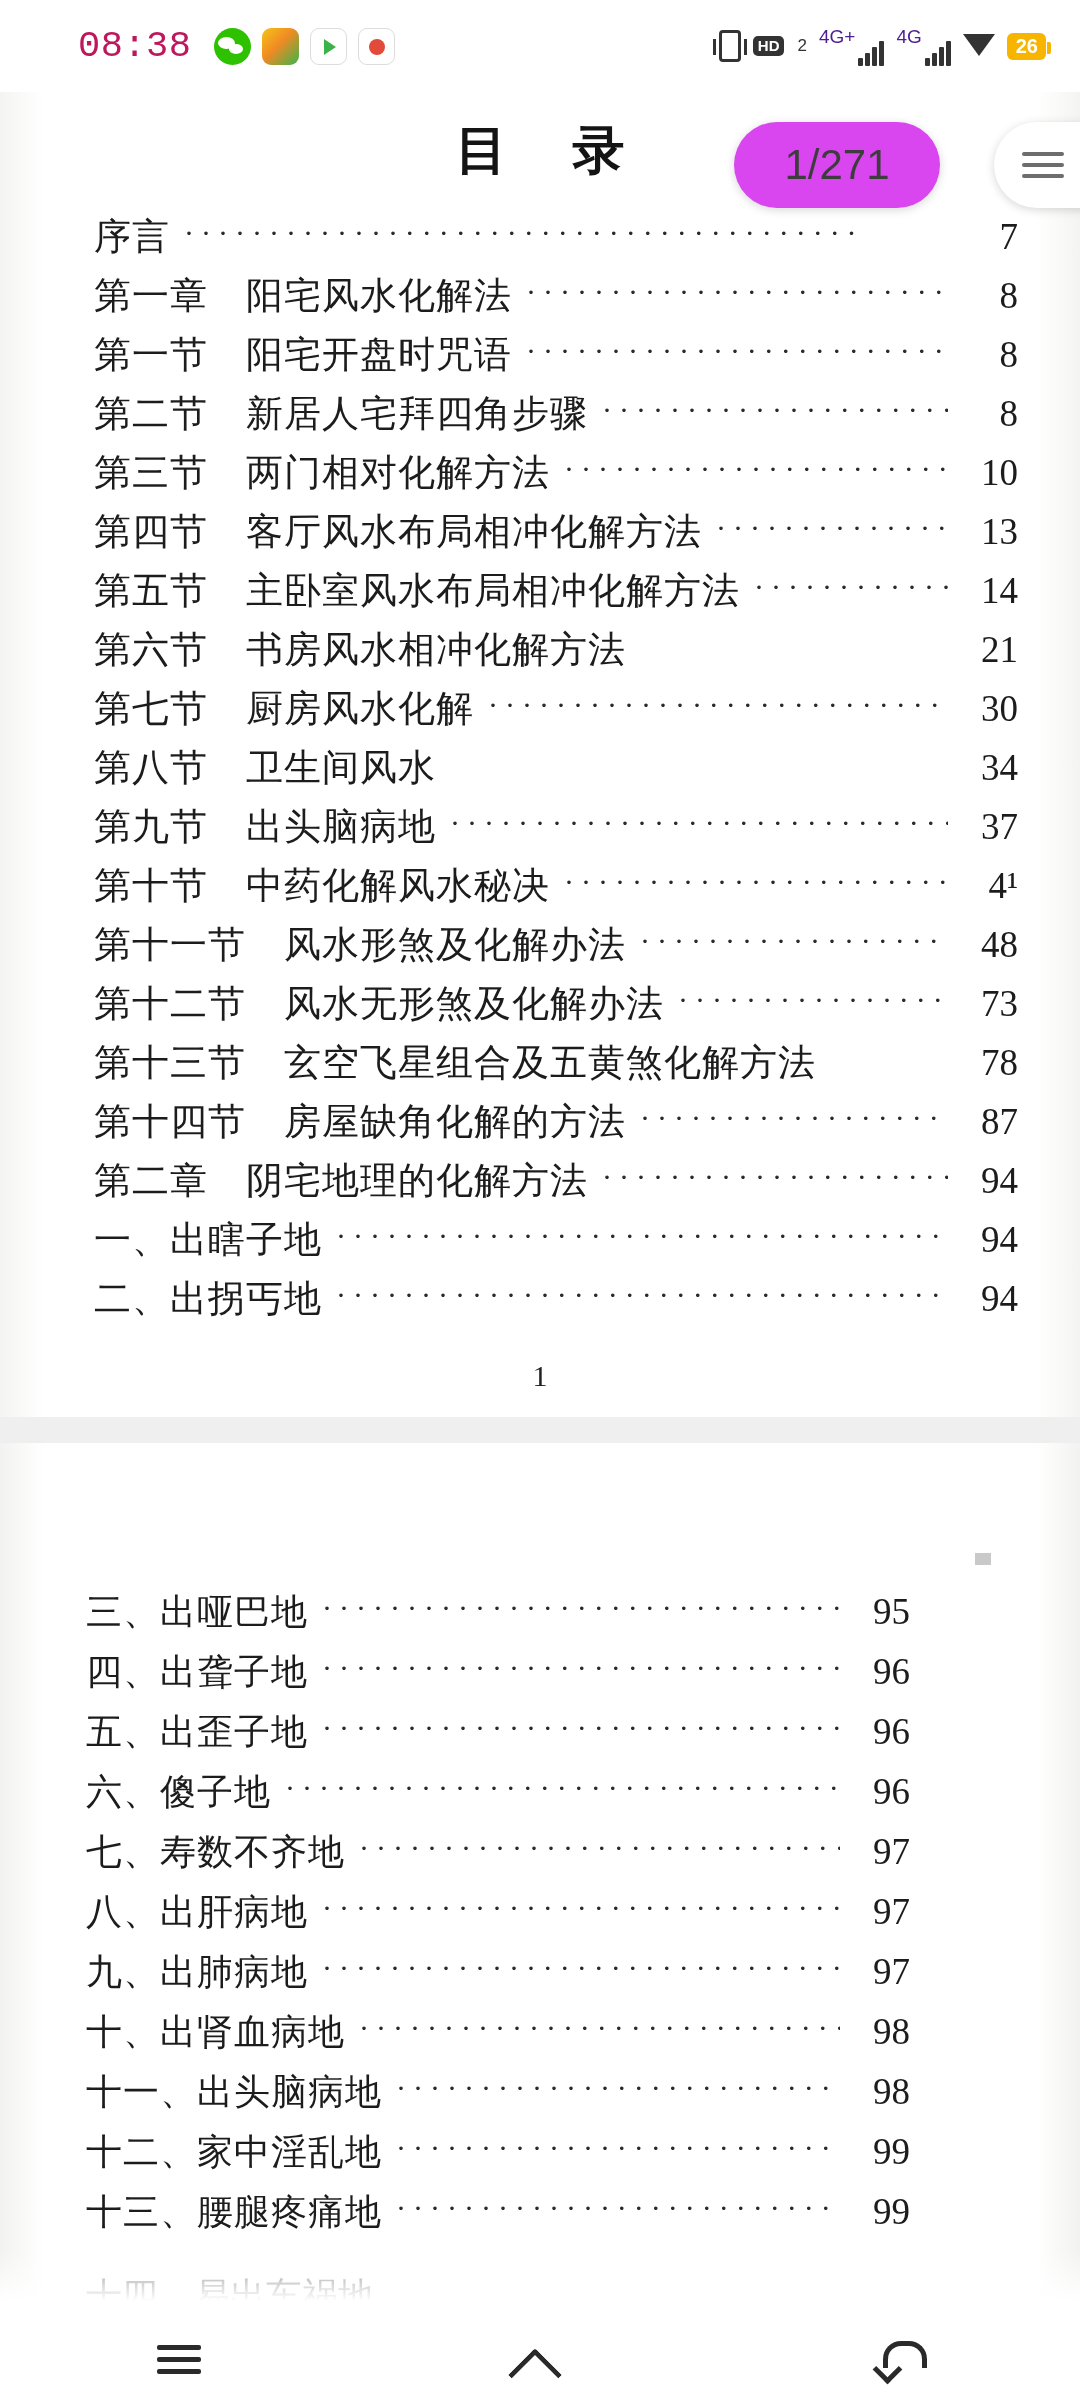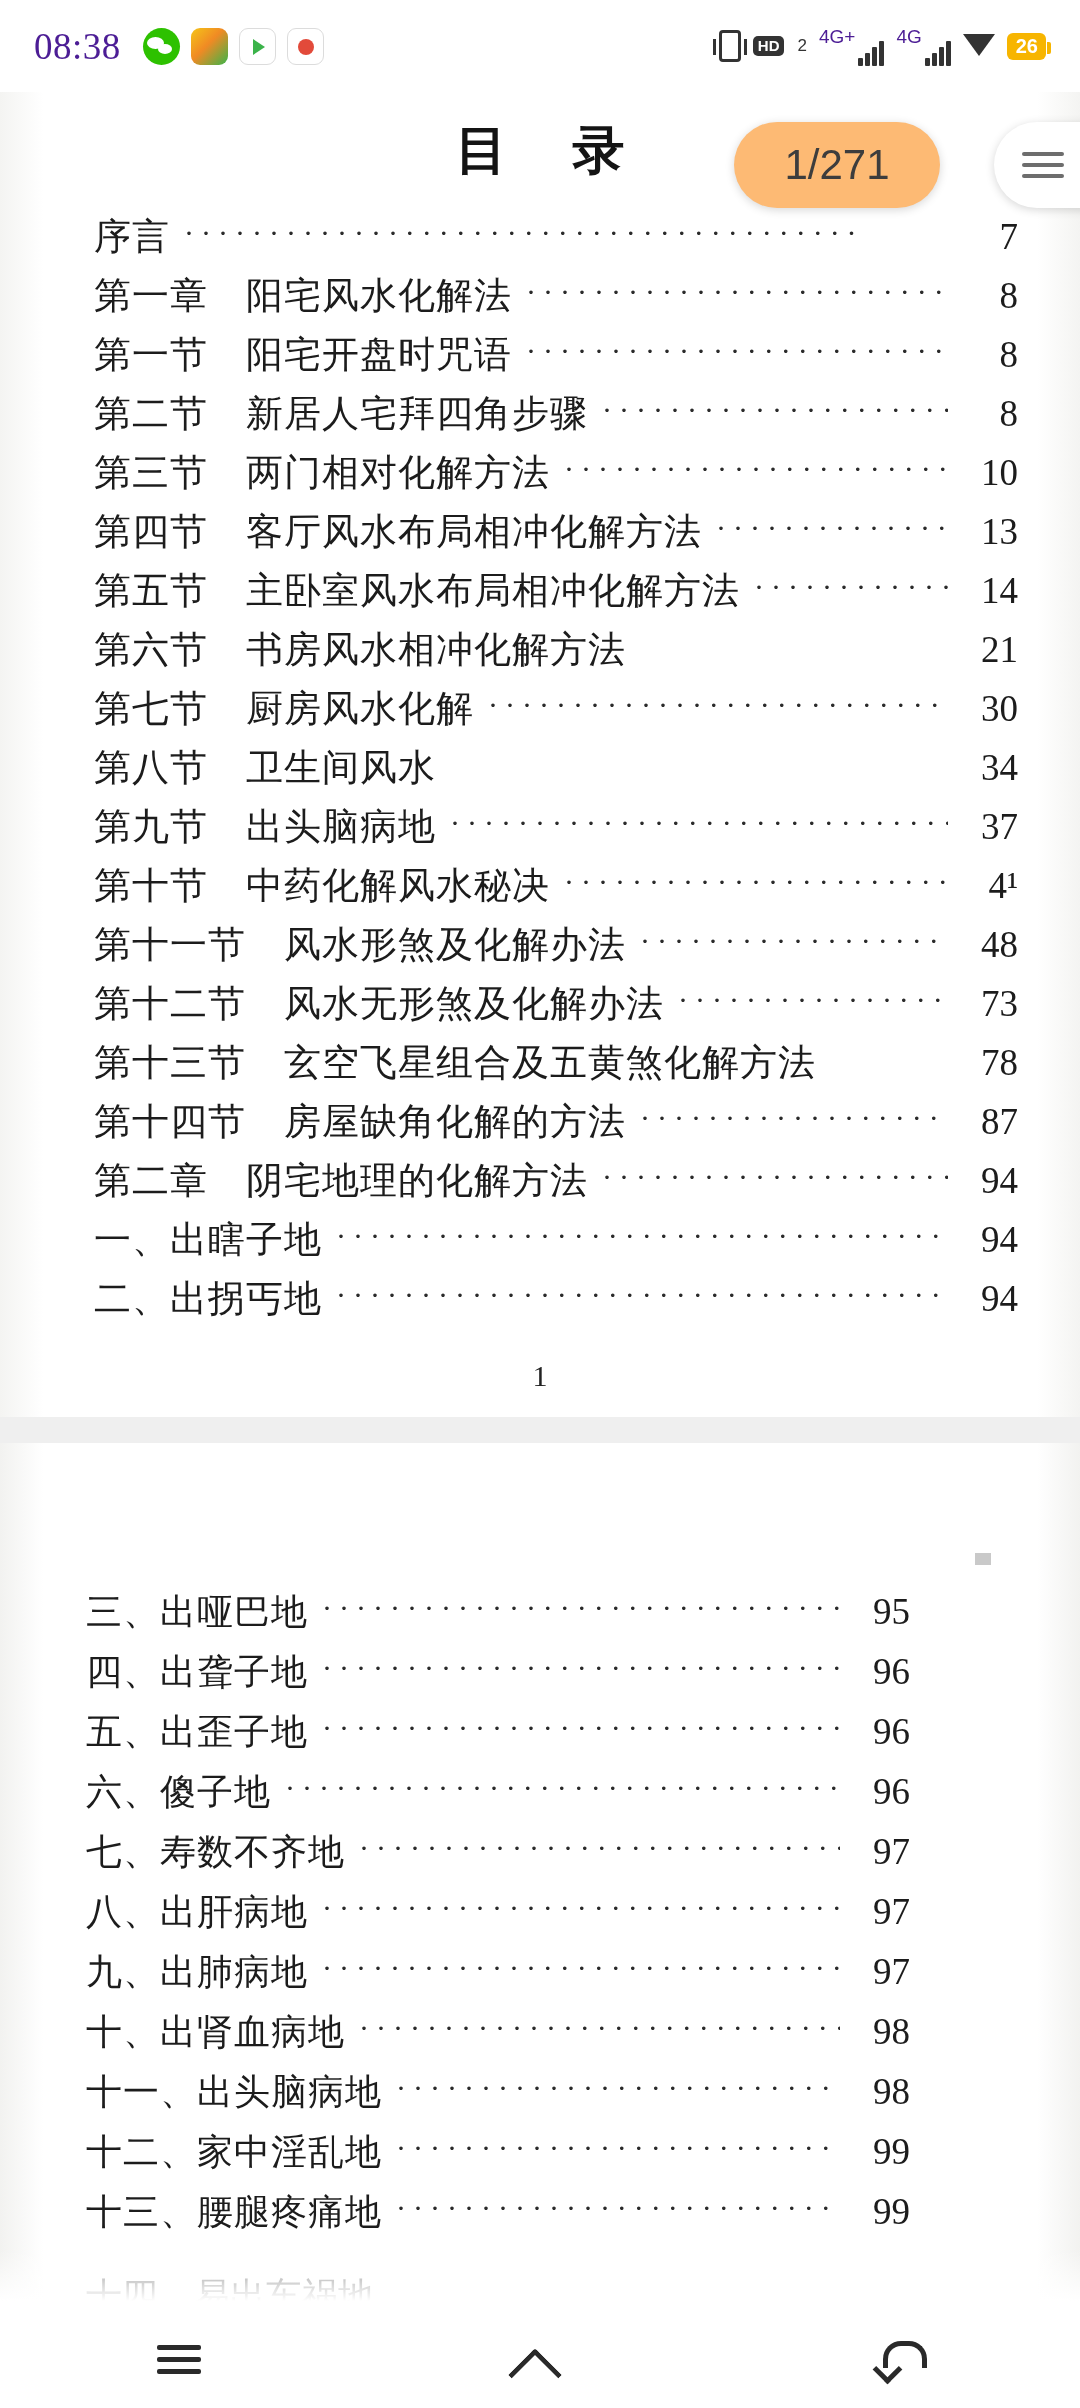--- a/index.html
+++ b/index.html
@@ -22,23 +22,24 @@
     position: absolute;
     top: 0; left: 0;
     width: 1080px; height: 92px;
     background: #ffffff;
     display: flex;
     align-items: center;
     padding: 0 34px;
   }
   .clock {
     font-size: 37px;
-    color: #4c1d95;
+    color: #be185d;
     letter-spacing: 0.5px;
-    font-family: Liberation Serif, serif;
+    font-family: Liberation Mono, monospace;
+    margin-left: 44px;
   }
   .status-left-icons {
     display: flex;
     align-items: center;
     gap: 11px;
     margin-left: 22px;
   }
   .sicon {
     width: 37px; height: 37px;
     border-radius: 9px;
@@ -174,21 +175,21 @@
     color: #141414;
     margin-top: 24px;
     padding-left: 26px;
   }
 
   
   .page-indicator {
     position: absolute;
     top: 122px; left: 734px;
     width: 206px; height: 86px;
-    background: #fdba74;
+    background: #d946ef;
     border-radius: 43px;
     box-shadow: 0 2px 10px rgba(0,0,0,0.16);
     display: flex; align-items: center; justify-content: center;
     font-size: 42px;
     color: #3d3d3d;
     font-family: "Liberation Sans", sans-serif;
   }
   
   .menu-button {
     position: absolute;

